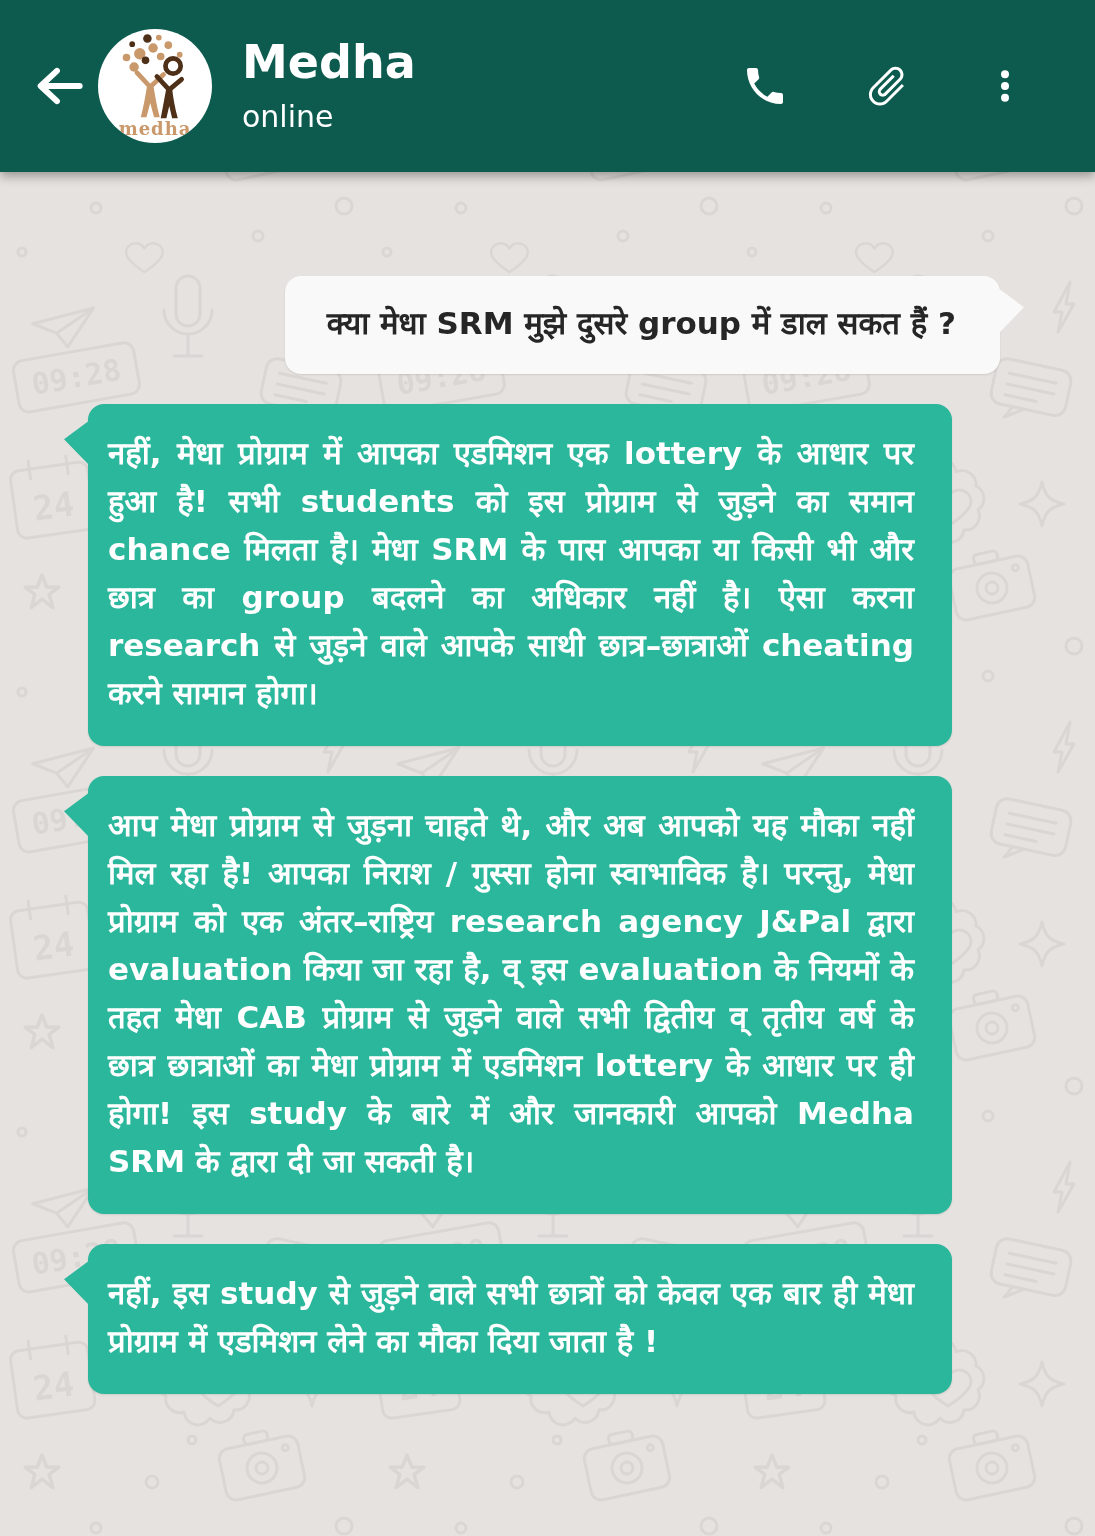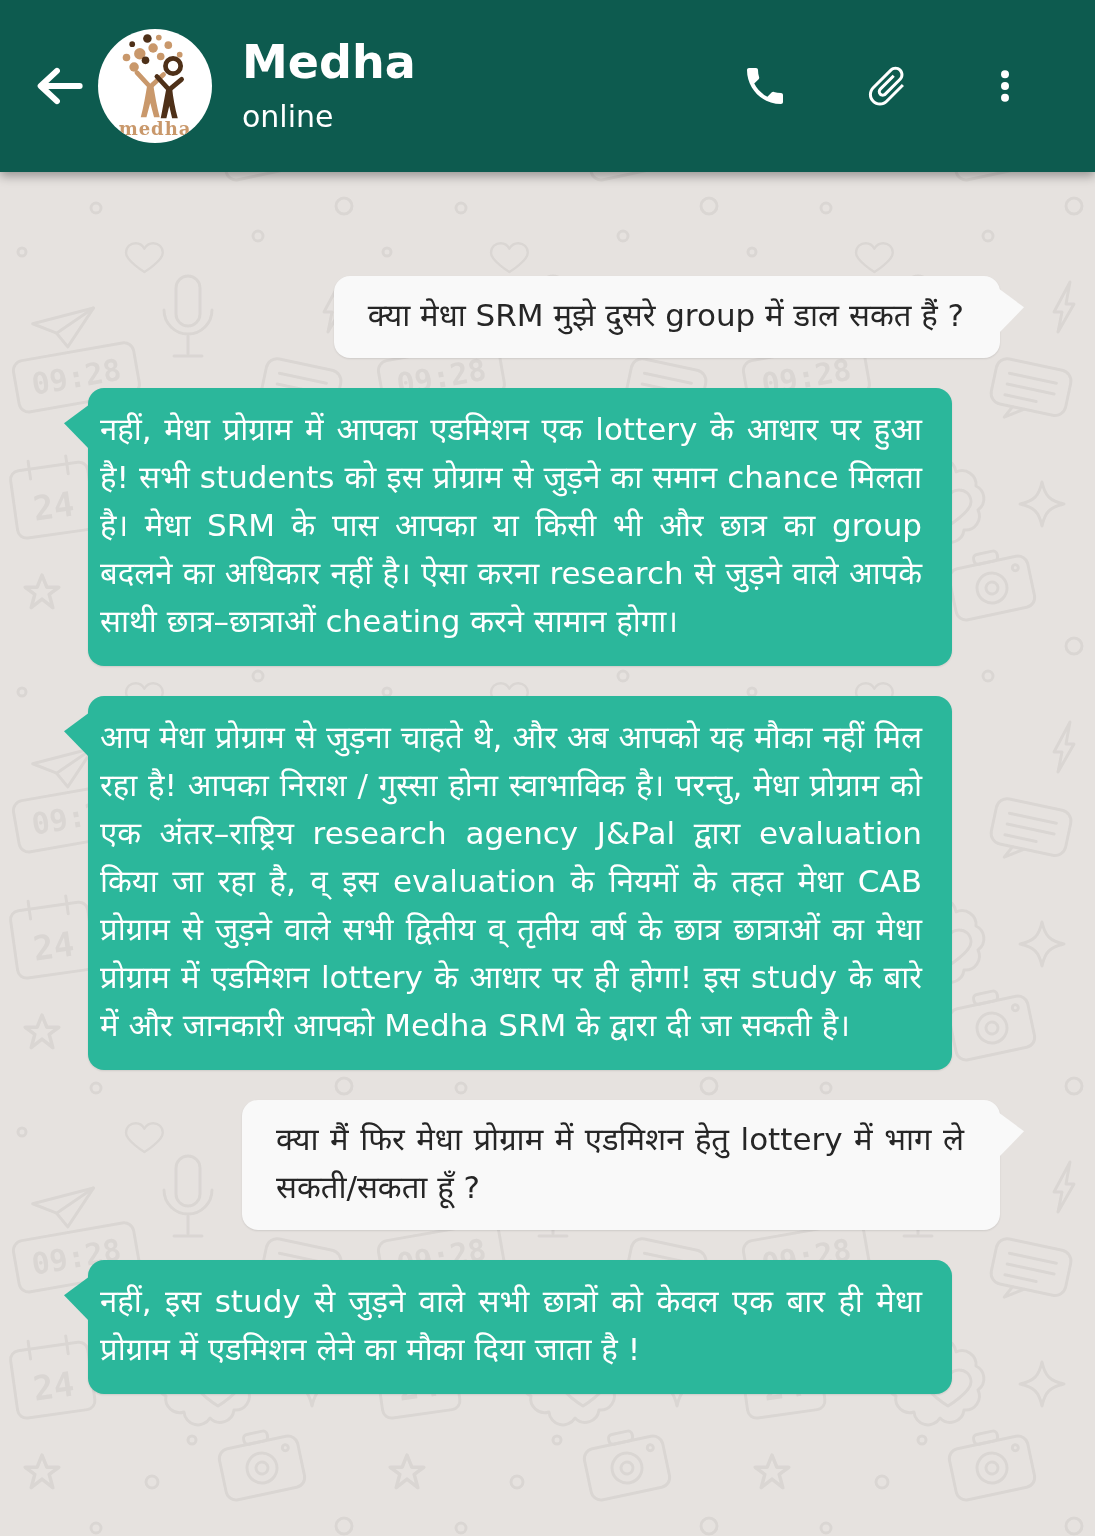--- a/index.html
+++ b/index.html
@@ -39,21 +39,21 @@
   .actions{margin-left:auto;display:flex;align-items:center;gap:74px;}
   .icon-btn{background:none;border:none;padding:0;display:flex;align-items:center;
     justify-content:center;cursor:pointer;}
 
   
   .chat{position:absolute;top:172px;left:0;right:0;bottom:0;z-index:1;padding-top:104px;overflow:hidden;}
   .row{display:flex;margin-bottom:30px;padding:0 95px 0 88px;}
   .row.outgoing{justify-content:flex-end;}
   .bubble{position:relative;border-radius:16px;font-size:31px;line-height:48px;
     text-align:justify;text-align-last:left;box-shadow:0 1px 2px rgba(0,0,0,.10);}
-  .bubble p{margin:0;}
+  .bubble p{margin:8px;font-weight:bold;}
   .bubble.incoming{background:var(--incoming-bubble);color:var(--incoming-text);
     width:864px;padding:17px 30px 21px 12px;}
   .bubble.outgoing{background:var(--outgoing-bubble);color:var(--outgoing-text);
     max-width:758px;padding:15px 36px 19px 34px;}
   .bubble.incoming::after{content:"";position:absolute;left:-24px;top:16px;width:26px;height:46px;
     background:var(--incoming-bubble);clip-path:polygon(100% 0,0 42%,100% 100%);}
   .bubble.outgoing::after{content:"";position:absolute;right:-24px;top:12px;width:26px;height:46px;
     background:var(--outgoing-bubble);clip-path:polygon(0 0,100% 42%,0 100%);}
 </style>
 </head>
@@ -203,25 +203,20 @@
       <div class="row incoming">
         <div class="bubble incoming">
           <p>नहीं, मेधा प्रोग्राम में आपका एडमिशन एक lottery के आधार पर हुआ है! सभी students को इस प्रोग्राम से जुड़ने का समान chance मिलता है। मेधा SRM के पास आपका या किसी भी और छात्र का group बदलने का अधिकार नहीं है। ऐसा करना research से जुड़ने वाले आपके साथी छात्र–छात्राओं cheating करने सामान होगा।</p>
         </div>
       </div>
       <div class="row incoming">
         <div class="bubble incoming">
           <p>आप मेधा प्रोग्राम से जुड़ना चाहते थे, और अब आपको यह मौका नहीं मिल रहा है! आपका निराश / गुस्सा होना स्वाभाविक है। परन्तु, मेधा प्रोग्राम को एक अंतर–राष्ट्रिय research agency J&amp;Pal द्वारा evaluation किया जा रहा है, व् इस evaluation के नियमों के तहत मेधा CAB प्रोग्राम से जुड़ने वाले सभी द्वितीय व् तृतीय वर्ष के छात्र छात्राओं का मेधा प्रोग्राम में एडमिशन lottery के आधार पर ही होगा! इस study के बारे में और जानकारी आपको Medha SRM के द्वारा दी जा सकती है।</p>
         </div>
       </div>
-      <div class="row outgoing">
-        <div class="bubble outgoing">
-          <p>क्या मैं फिर मेधा प्रोग्राम में एडमिशन हेतु lottery में भाग ले सकती/सकता हूँ ?</p>
-        </div>
-      </div>
       <div class="row incoming">
         <div class="bubble incoming">
           <p>नहीं, इस study से जुड़ने वाले सभी छात्रों को केवल एक बार ही मेधा प्रोग्राम में एडमिशन लेने का मौका दिया जाता है !</p>
         </div>
       </div>
     </main>
 
 </div>
 
 </body></html>

